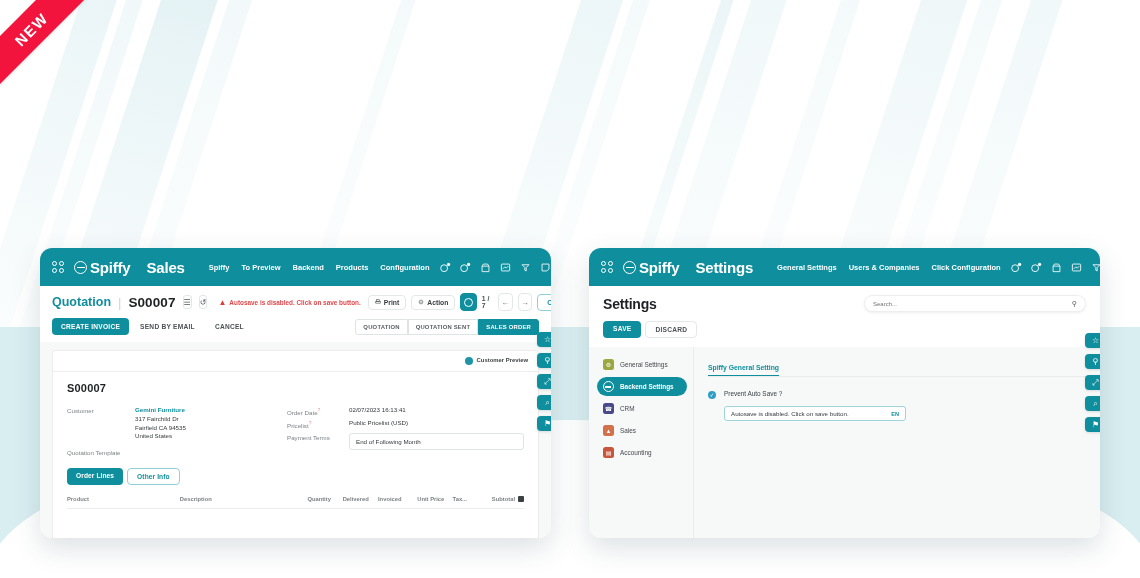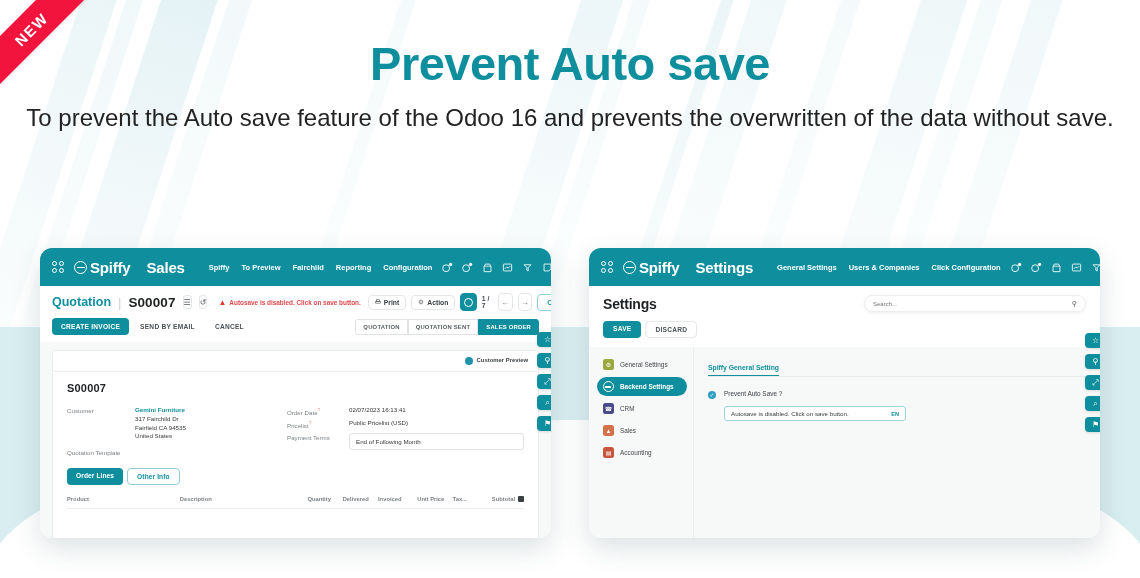--- a/index.html
+++ b/index.html
@@ -360,44 +360,40 @@
     <div class="stripe" style="left:1020px; width:20px; opacity:.30;"></div>
     <div class="stripe" style="left:1070px; width:30px; opacity:.40;"></div>
   </div>
   <div class="bg-bottom"></div>
   <div class="bg-arch"></div>
 
   <div class="ribbon">
     <span>NEW</span>
   </div>
 
-  <div class="hero">
-    <h1>Prevent Auto save</h1>
-    <p>To prevent the Auto save feature of the Odoo 16 and prevents the overwritten of the data without save.</p>
-  </div>
 
   <div class="card card-left">
 
     <div class="navbar">
       <div class="apps-icon">
           <i></i>
           <i></i>
           <i></i>
           <i></i>
         </div>
       <div class="brand">
         <span class="brand-mark"></span>
         <span>Spiffy</span>
       </div>
       <div class="app-name">Sales</div>
       <div class="menus">
         <span>Spiffy</span>
         <span>To Preview</span>
-        <span>Fairchild</span>
-        <span>Reporting</span>
+        <span>Backend</span>
+        <span>Products</span>
         <span>Configuration</span>
       </div>
       <div class="nav-right">
         <svg class="nav-ico" viewBox="0 0 16 16">
             <circle cx="6" cy="9" r="5" fill="none" stroke="#fff" stroke-width="1.4"></circle>
             <circle cx="12.5" cy="3.5" r="2.4" fill="#fff"></circle>
           </svg>
         <svg class="nav-ico" viewBox="0 0 16 16">
             <circle cx="6" cy="9" r="5" fill="none" stroke="#fff" stroke-width="1.4"></circle>
             <circle cx="12.5" cy="3.5" r="2.4" fill="#fff"></circle>

